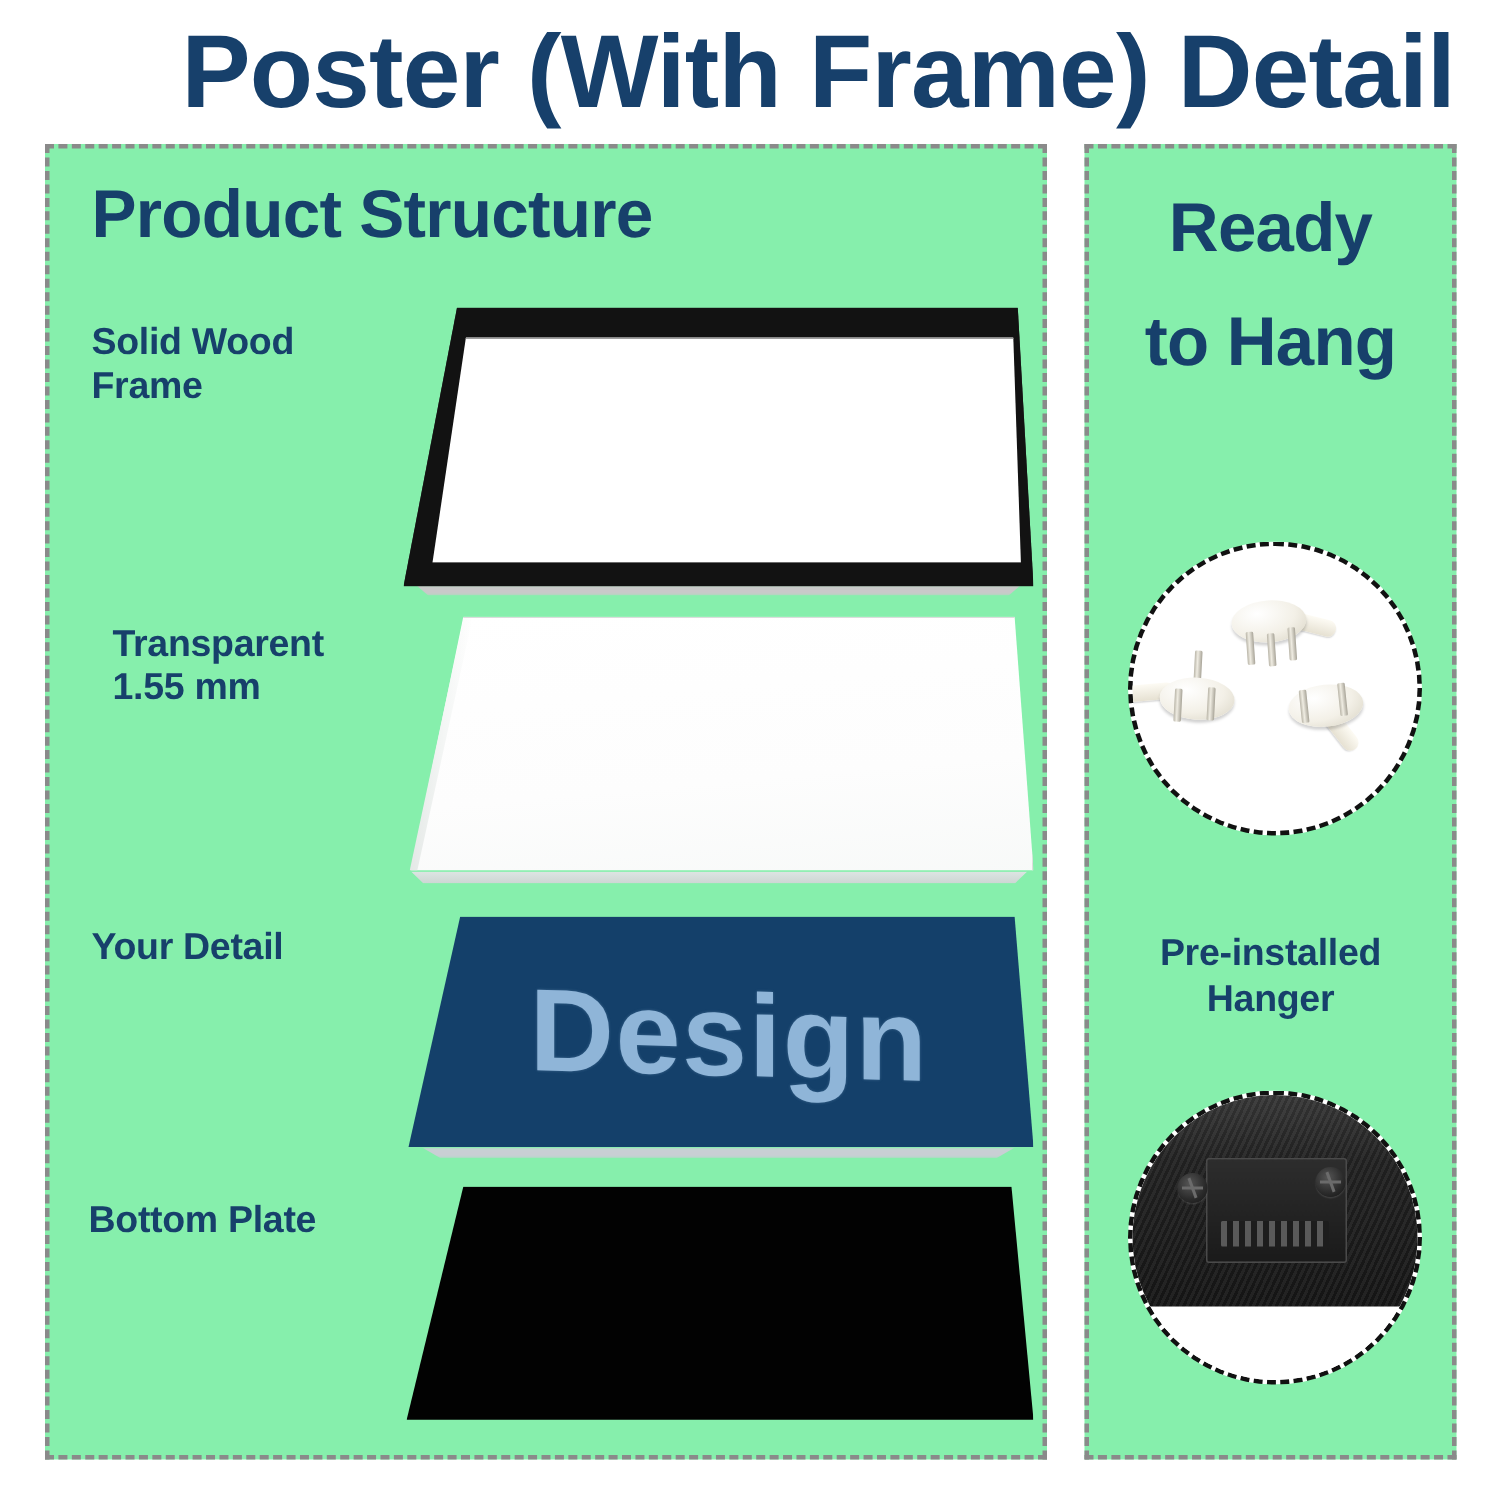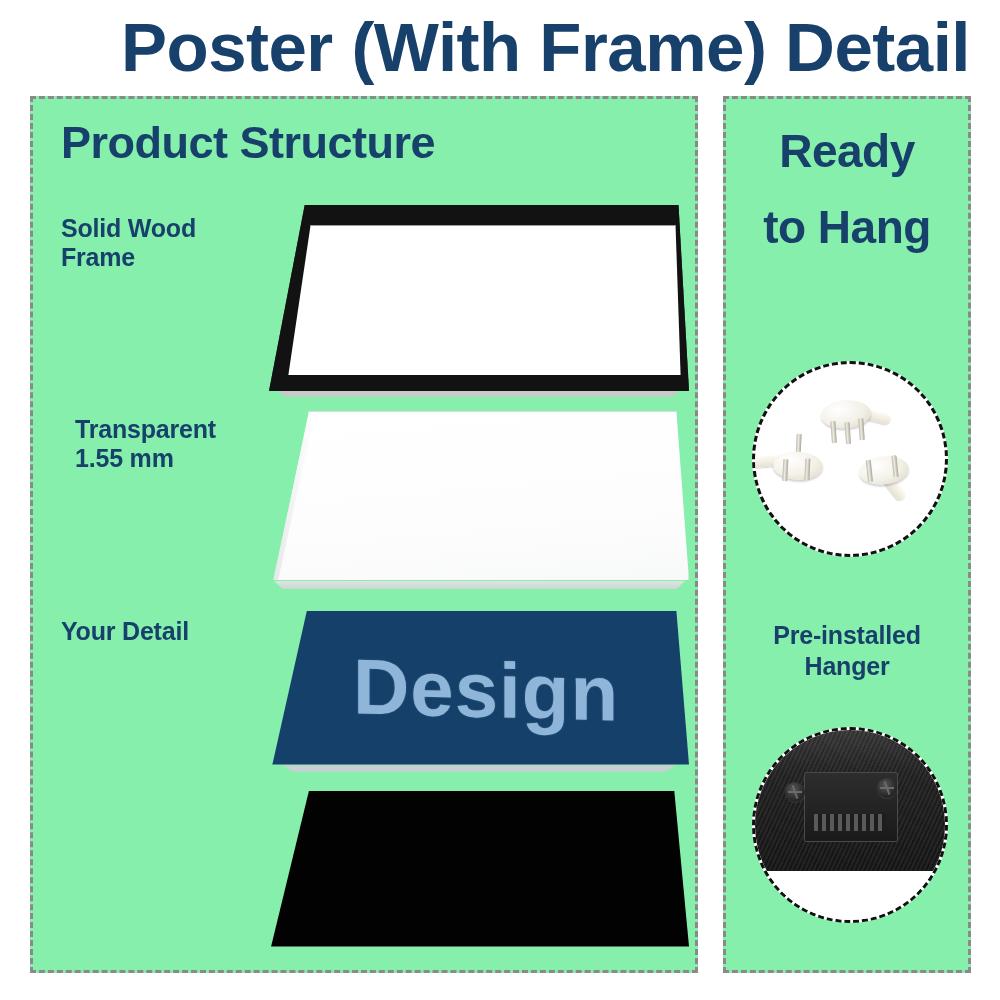--- a/index.html
+++ b/index.html
@@ -356,20 +356,21 @@
 
   <div class="layer-label" id="label-design">Your Detail</div>
 
   <div class="layer-art" id="art-design">
     <div class="design-shadow"></div>
     <div class="design-sheet">
       <span class="design-word">Design</span>
     </div>
   </div>
 
+  <div class="layer-label" id="label-plate">Bottom Plate</div>
 
   <div class="layer-art" id="art-plate">
     <div class="plate-sheet"></div>
   </div>
 </div>
 
 <div class="dashed-panel" id="panel-ready">
 
   <div id="ready-heading">Ready<br>to Hang</div>
 

